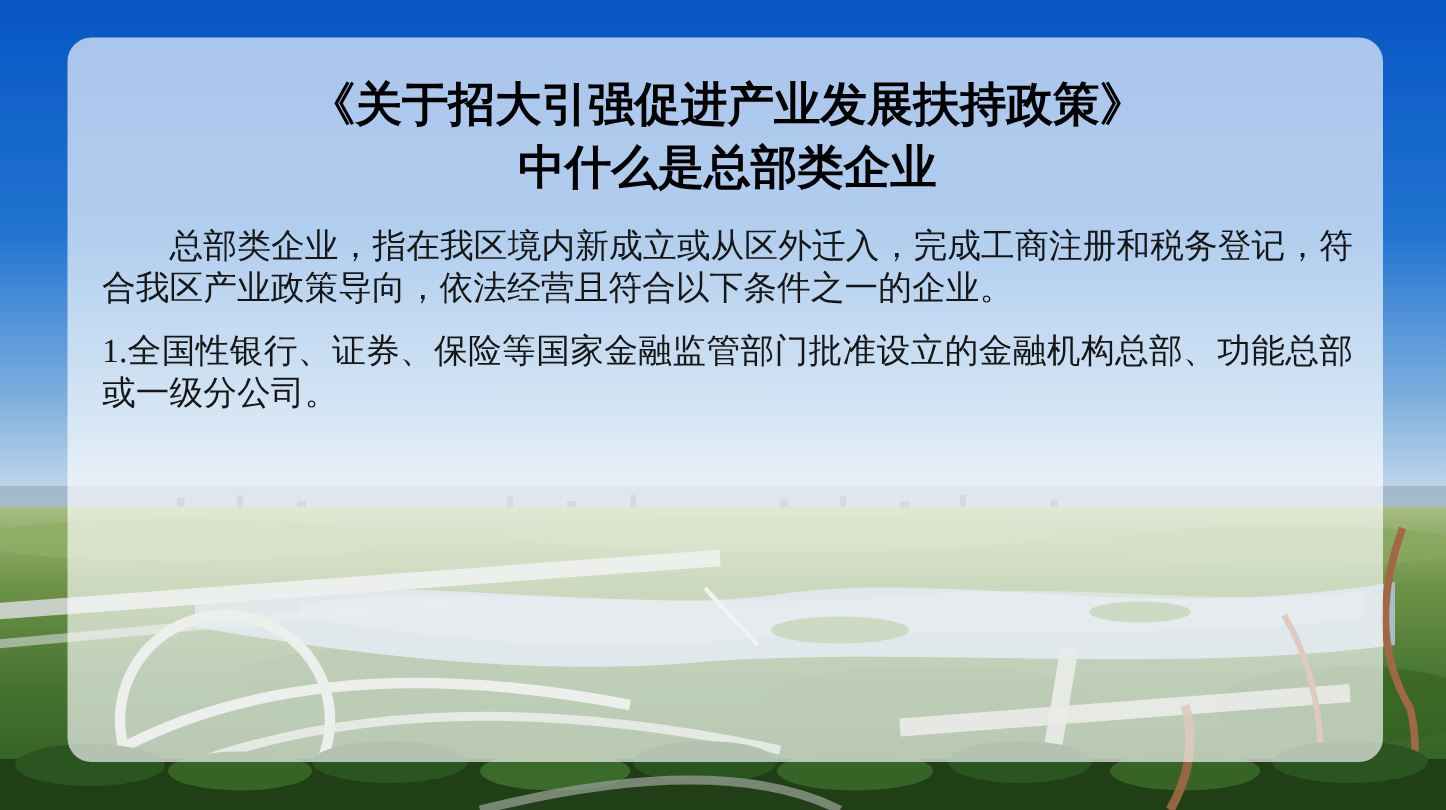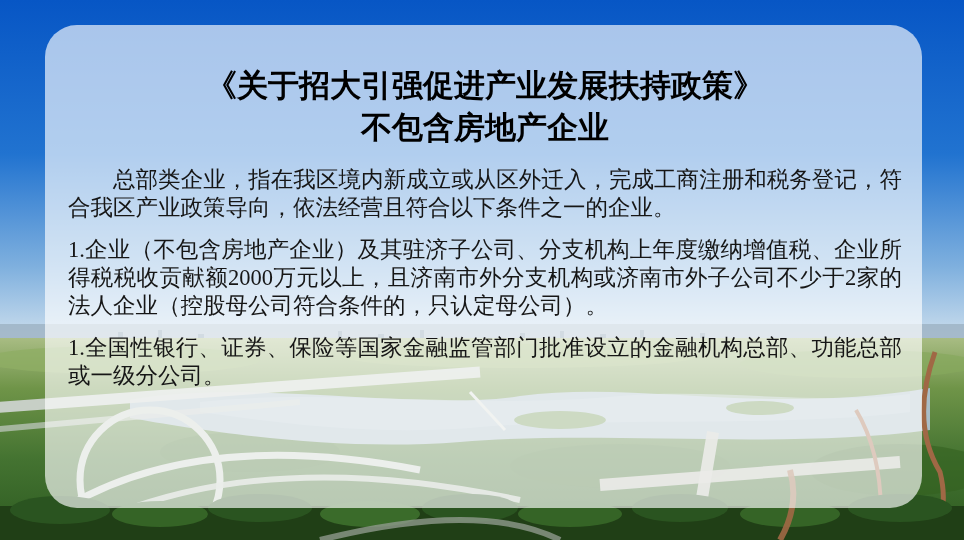--- a/index.html
+++ b/index.html
@@ -3,23 +3,23 @@
 <meta charset="utf-8">
 <style>
   html,body{margin:0;padding:0;background:#000;}
   .stage{
     position:relative;width:964px;height:540px;overflow:hidden;
     font-family:"Liberation Sans","DejaVu Sans",sans-serif;
   }
   .bg{position:absolute;left:0;top:0;width:964px;height:540px;display:block;}
   .card{
     position:absolute;left:45px;top:25px;width:877px;height:483px;
-    box-sizing:border-box;border-radius:32px;
+    box-sizing:border-box;border-radius:16px;
     background:rgba(255,255,255,0.65);
-    padding:40px 20px 0 23px;
+    padding:24px 20px 0 23px;
   }
   .title{
     margin:0 0 16px 0;text-align:center;color:#000;
     font-size:31px;line-height:42px;font-weight:bold;
     font-family:"Liberation Sans","DejaVu Sans",sans-serif;
   }
   .tline{display:block;}
   .body{
     margin:0 0 14px 0;color:#161616;
     font-size:22.5px;line-height:28px;
@@ -114,20 +114,19 @@
       <ellipse cx="790" cy="514" rx="50" ry="13" fill="#356426"></ellipse>
       <ellipse cx="900" cy="508" rx="52" ry="14" fill="#2a5420"></ellipse>
       <path d="M320,540 Q480,500 560,540" stroke="#8e9a8c" stroke-width="6" fill="none" opacity="0.8"></path>
       <path d="M780,540 Q800,505 790,470" stroke="#a06845" stroke-width="6" fill="none" opacity="0.9"></path>
     </g>
   </svg>
 
   <div class="card">
     <h1 class="title">
       <span class="tline">《关于招大引强促进产业发展扶持政策》</span>
-      <span class="tline">不包含房地产企业</span>
+      <span class="tline">中什么是总部类企业</span>
     </h1>
     <p class="body indent">总部类企业，指在我区境内新成立或从区外迁入，完成工商注册和税务登记，符合我区产业政策导向，依法经营且符合以下条件之一的企业。</p>
-    <p class="body">1.企业（不包含房地产企业）及其驻济子公司、分支机构上年度缴纳增值税、企业所得税税收贡献额2000万元以上，且济南市外分支机构或济南市外子公司不少于2家的法人企业（控股母公司符合条件的，只认定母公司）。</p>
     <p class="body">1.全国性银行、证券、保险等国家金融监管部门批准设立的金融机构总部、功能总部或一级分公司。</p>
   </div>
 
 </div>
 
 </body></html>

